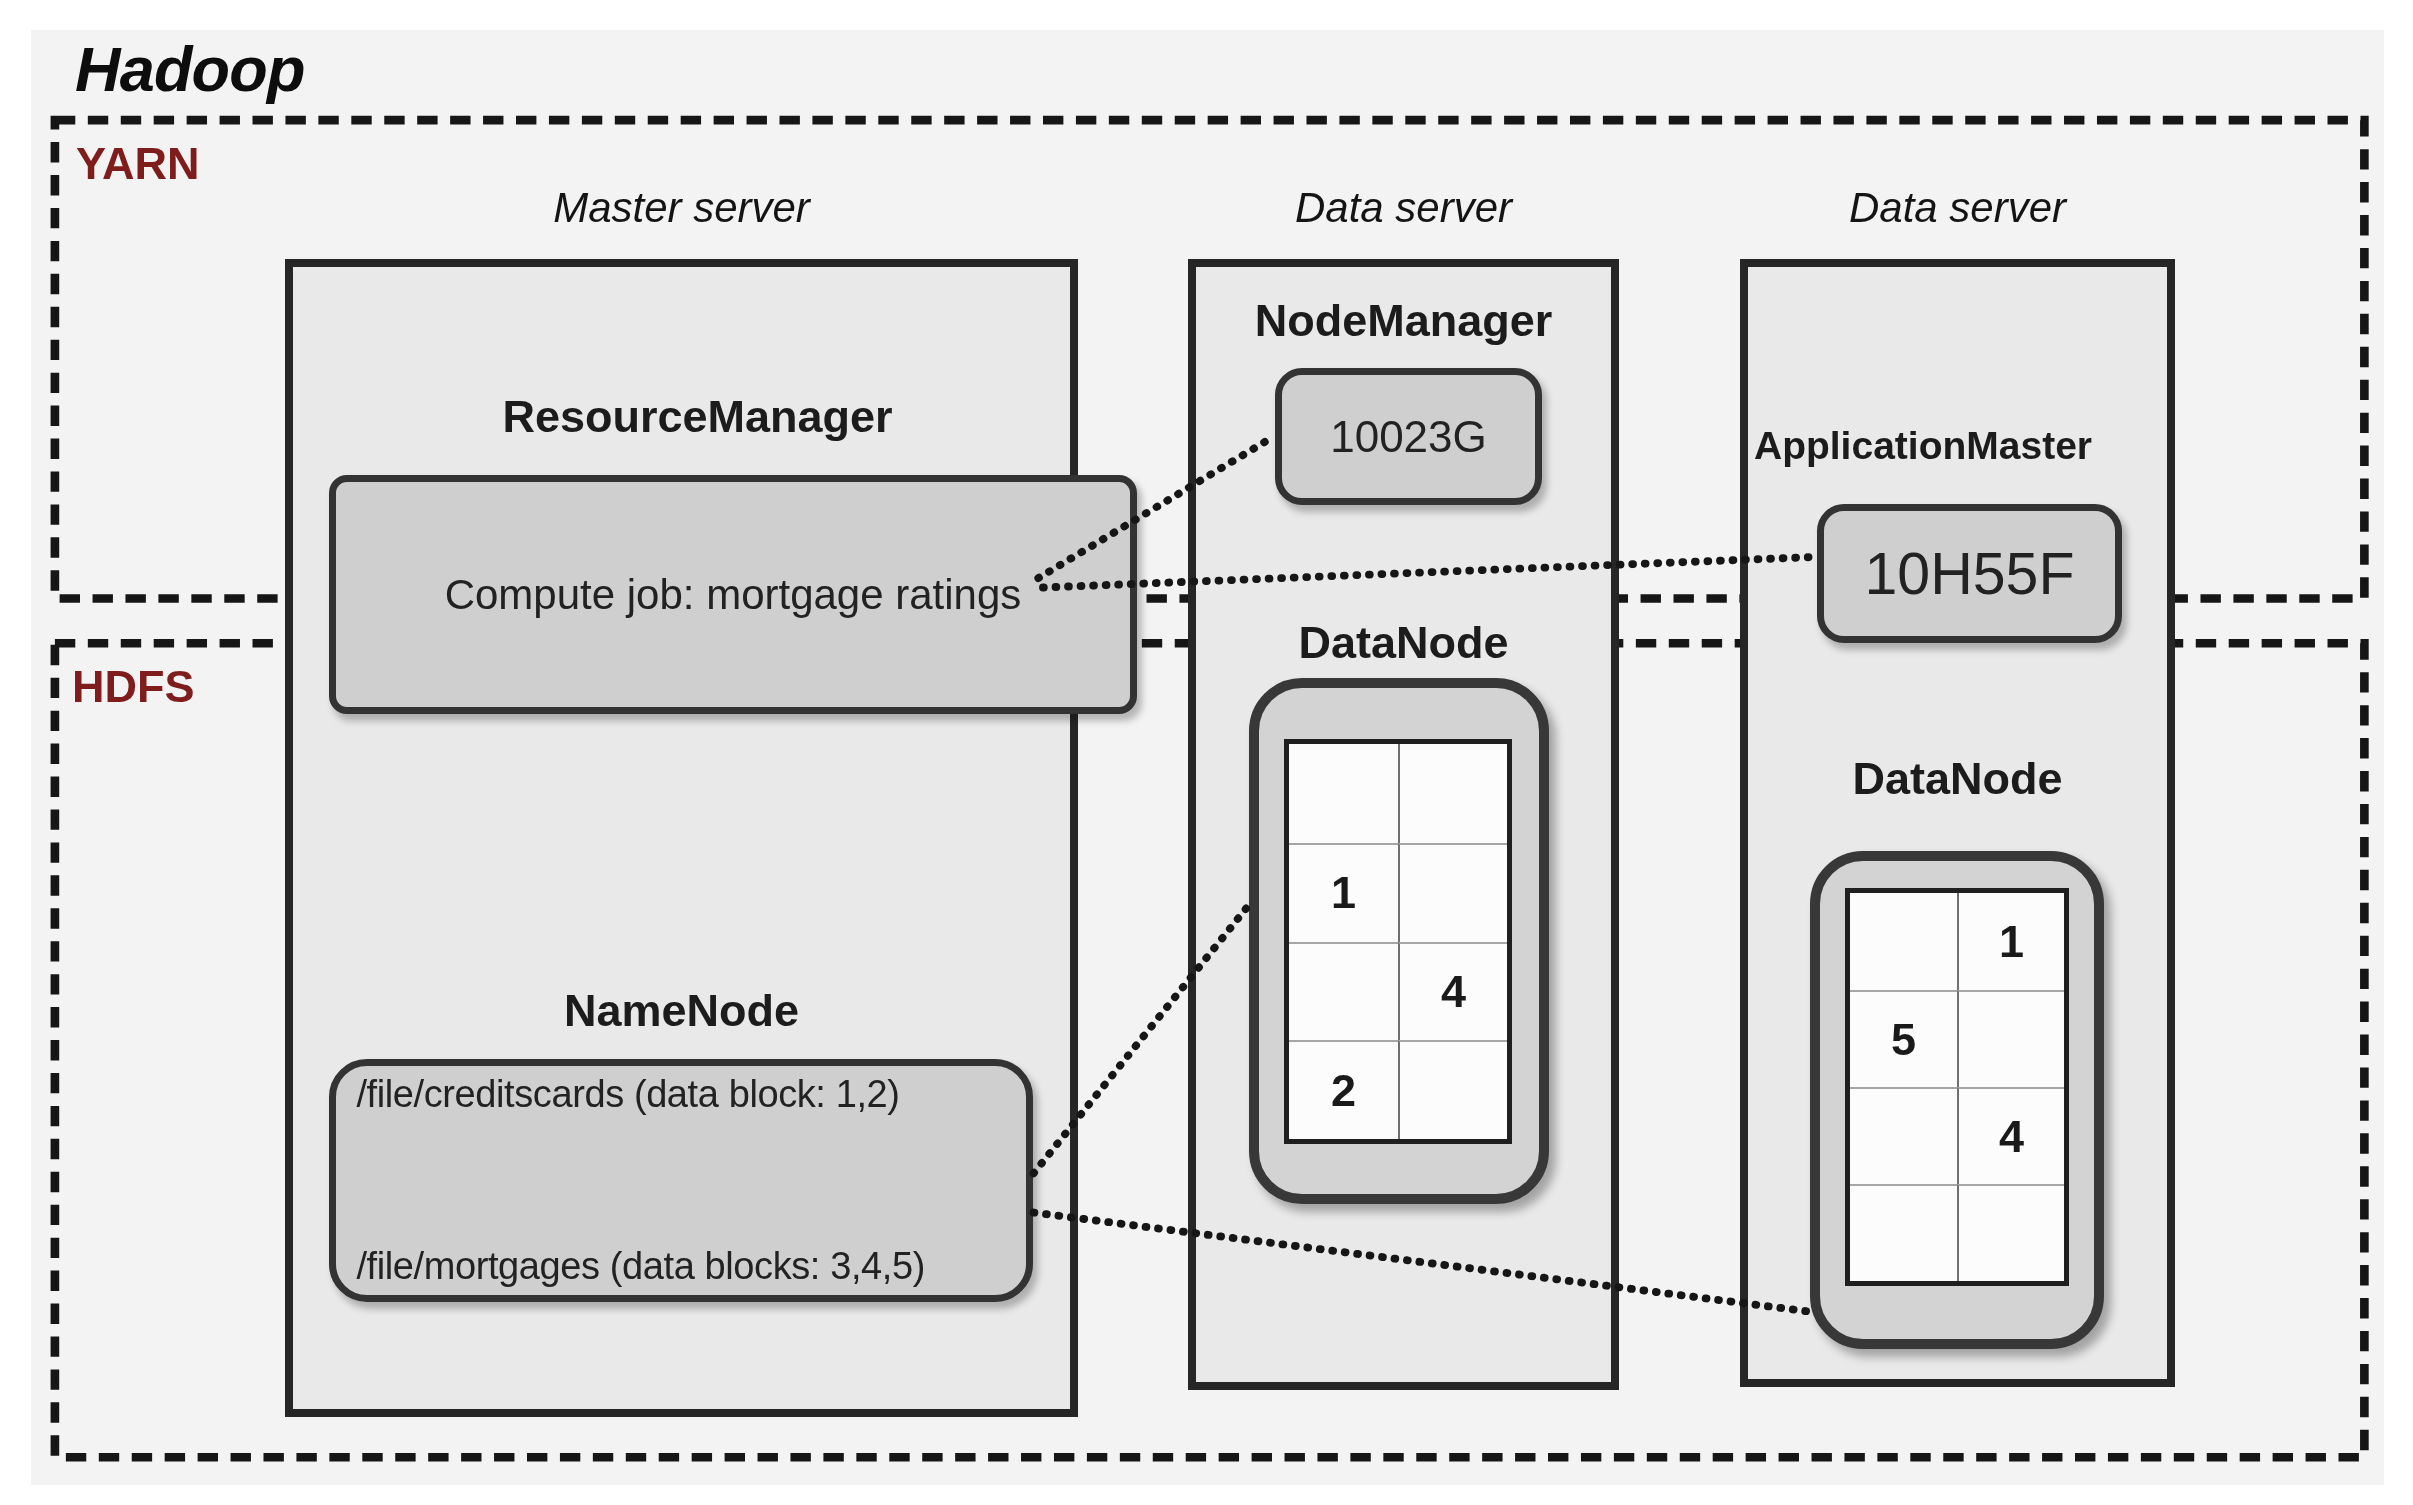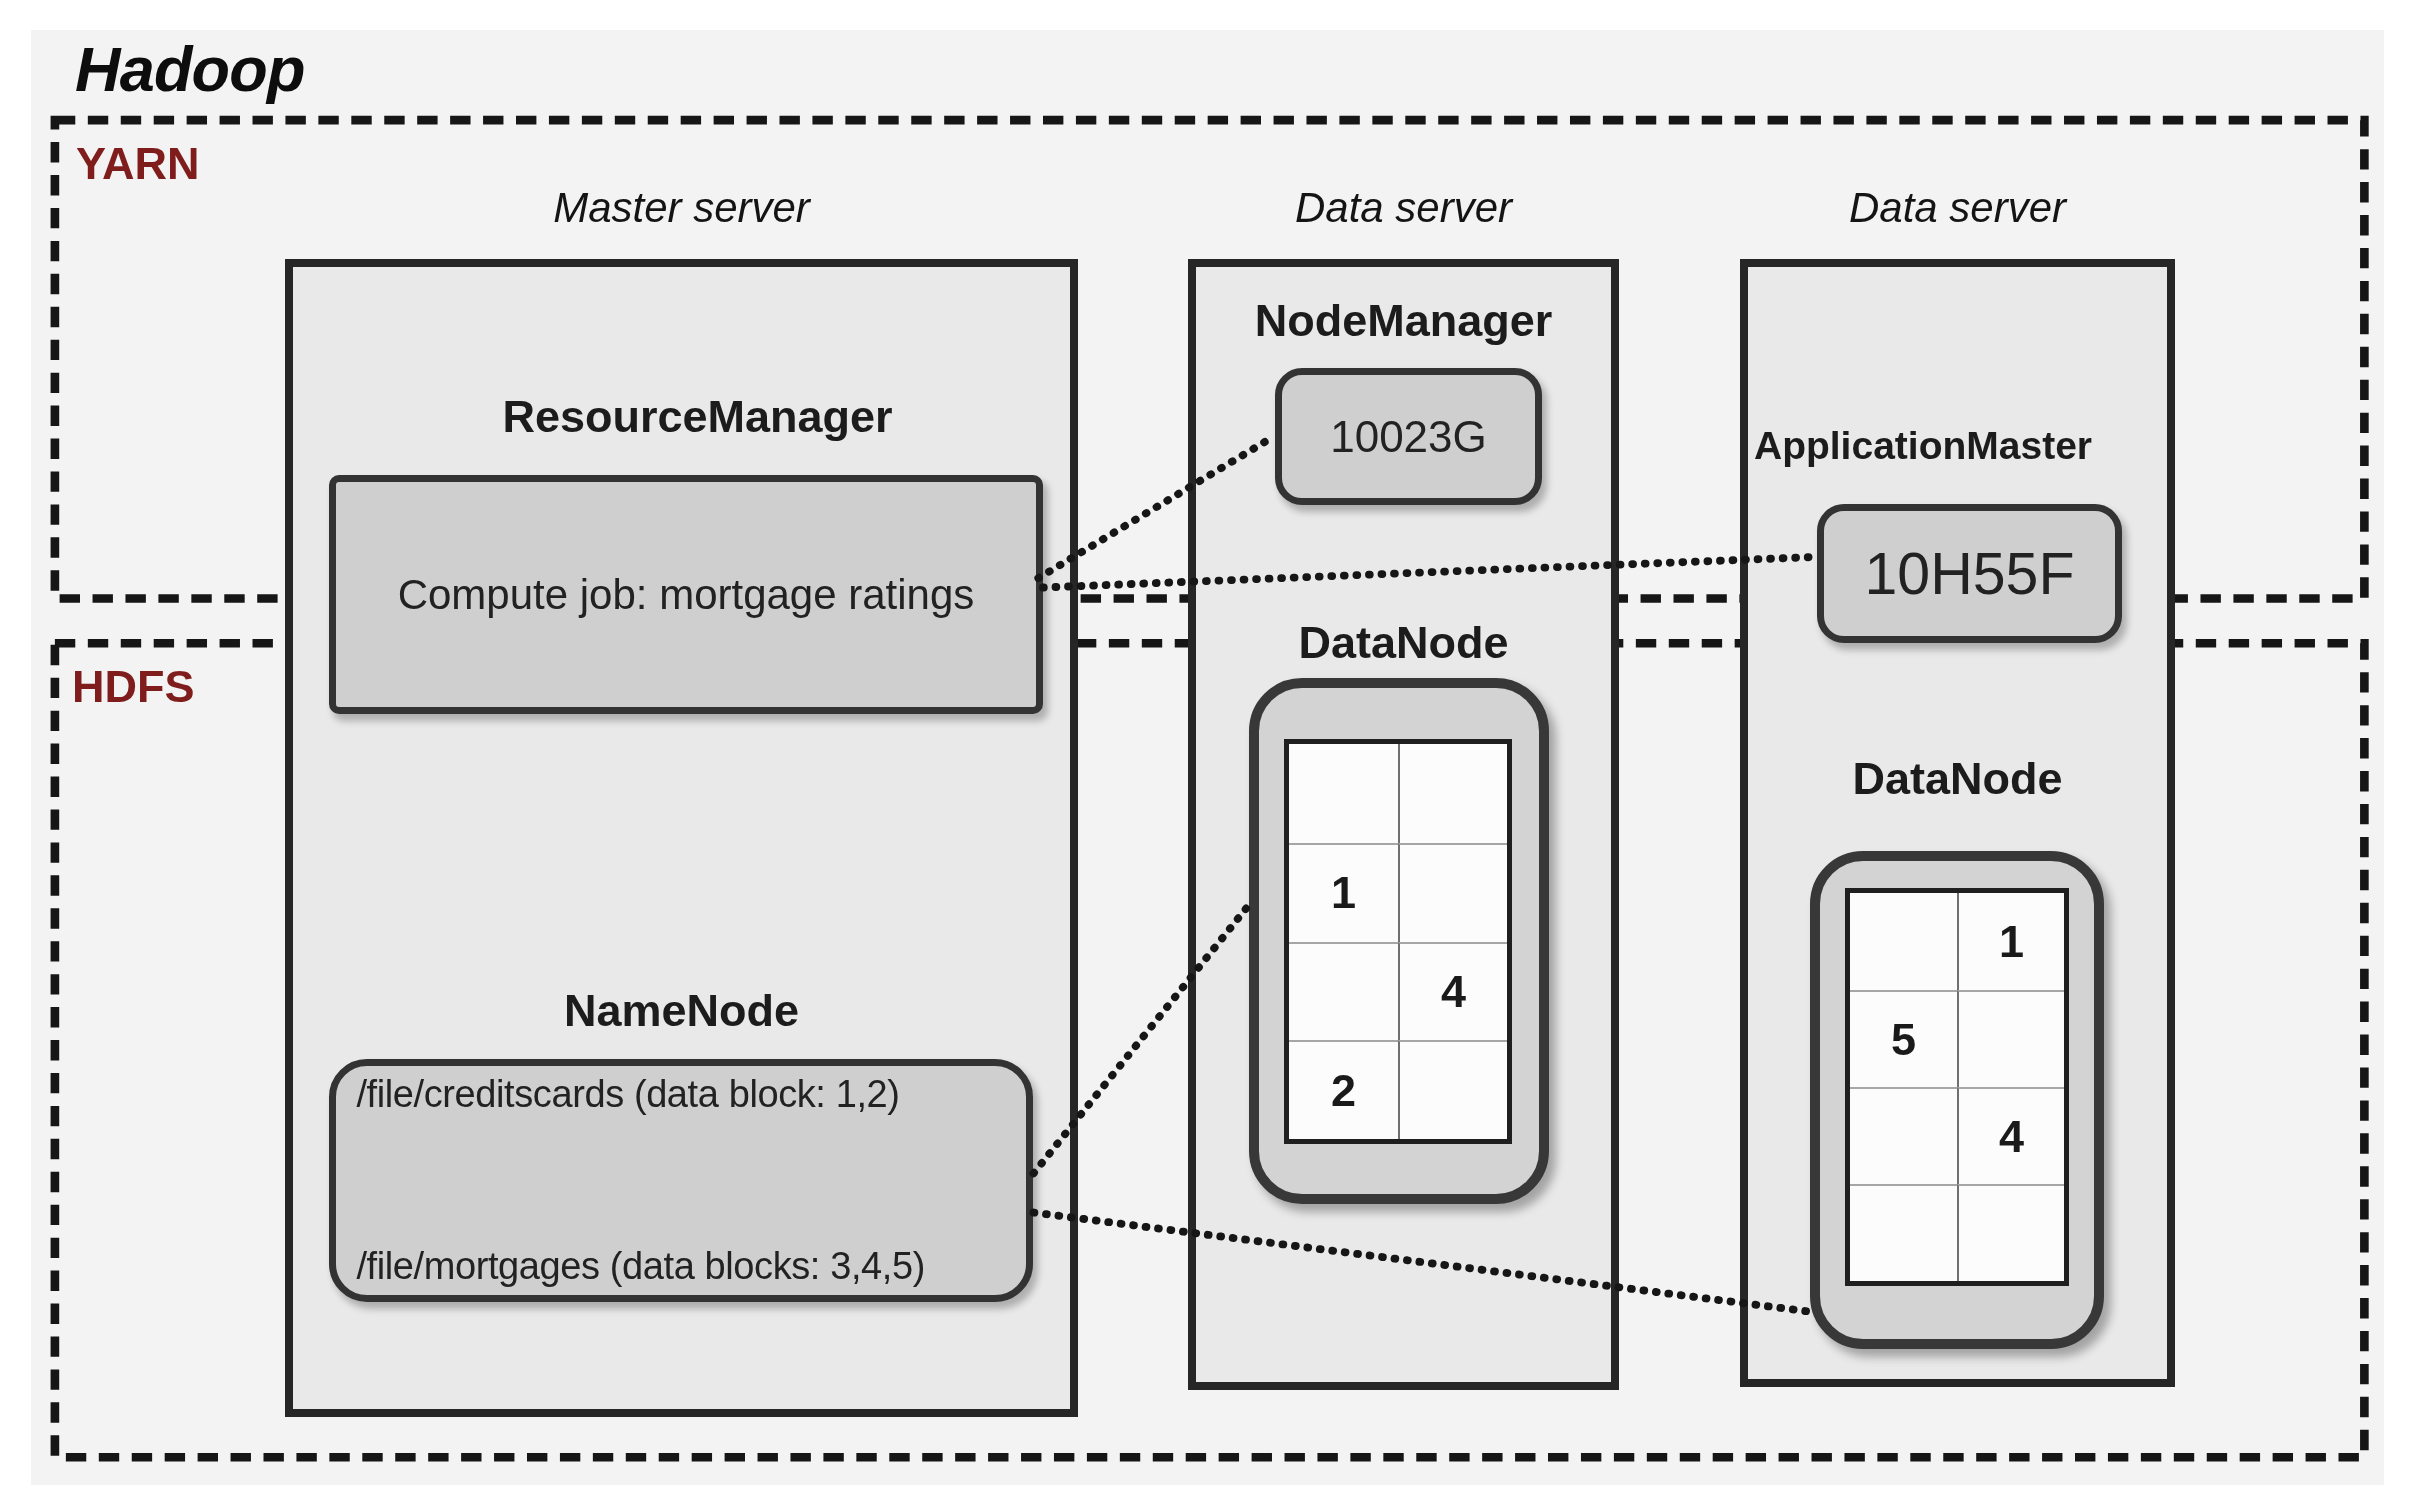--- a/index.html
+++ b/index.html
@@ -51,21 +51,21 @@
   .nm-label{left:1188px;top:295px;width:431px;}
   .dn1-label{left:1188px;top:617px;width:431px;}
   .am-label{left:1740px;top:424px;width:366px;font-size:39px;}
   .dn2-label{left:1740px;top:753px;width:435px;}
 
   .round-box{
     z-index:3;background:var(--inner-fill);border:7.8px solid #333333;box-sizing:border-box;
     border-radius:27px;display:flex;align-items:center;justify-content:center;
     box-shadow:4.7px 6.3px 7px rgba(0,0,0,0.25);font-size:42px;color:#222;white-space:nowrap;
   }
-  .compute-box{left:329px;top:475px;width:714px;height:239px;border-radius:10px;}
+  .compute-box{left:329px;top:475px;width:808px;height:239px;border-radius:18px;}
   .namenode-box{
     left:329px;top:1059px;width:704px;height:243px;border-radius:38px;
     flex-direction:column;align-items:flex-start;justify-content:space-between;
     padding-left:20.4px;font-size:38px;letter-spacing:-0.4px;line-height:1.5;
   }
   .id-box1{left:1275px;top:368px;width:267px;height:137px;font-size:44px;}
   .id-box2{left:1817px;top:504px;width:305px;height:139px;font-size:59px;}
 
   .dn-container{
     z-index:3;background:var(--container-fill);border:10.2px solid #383838;box-sizing:border-box;

